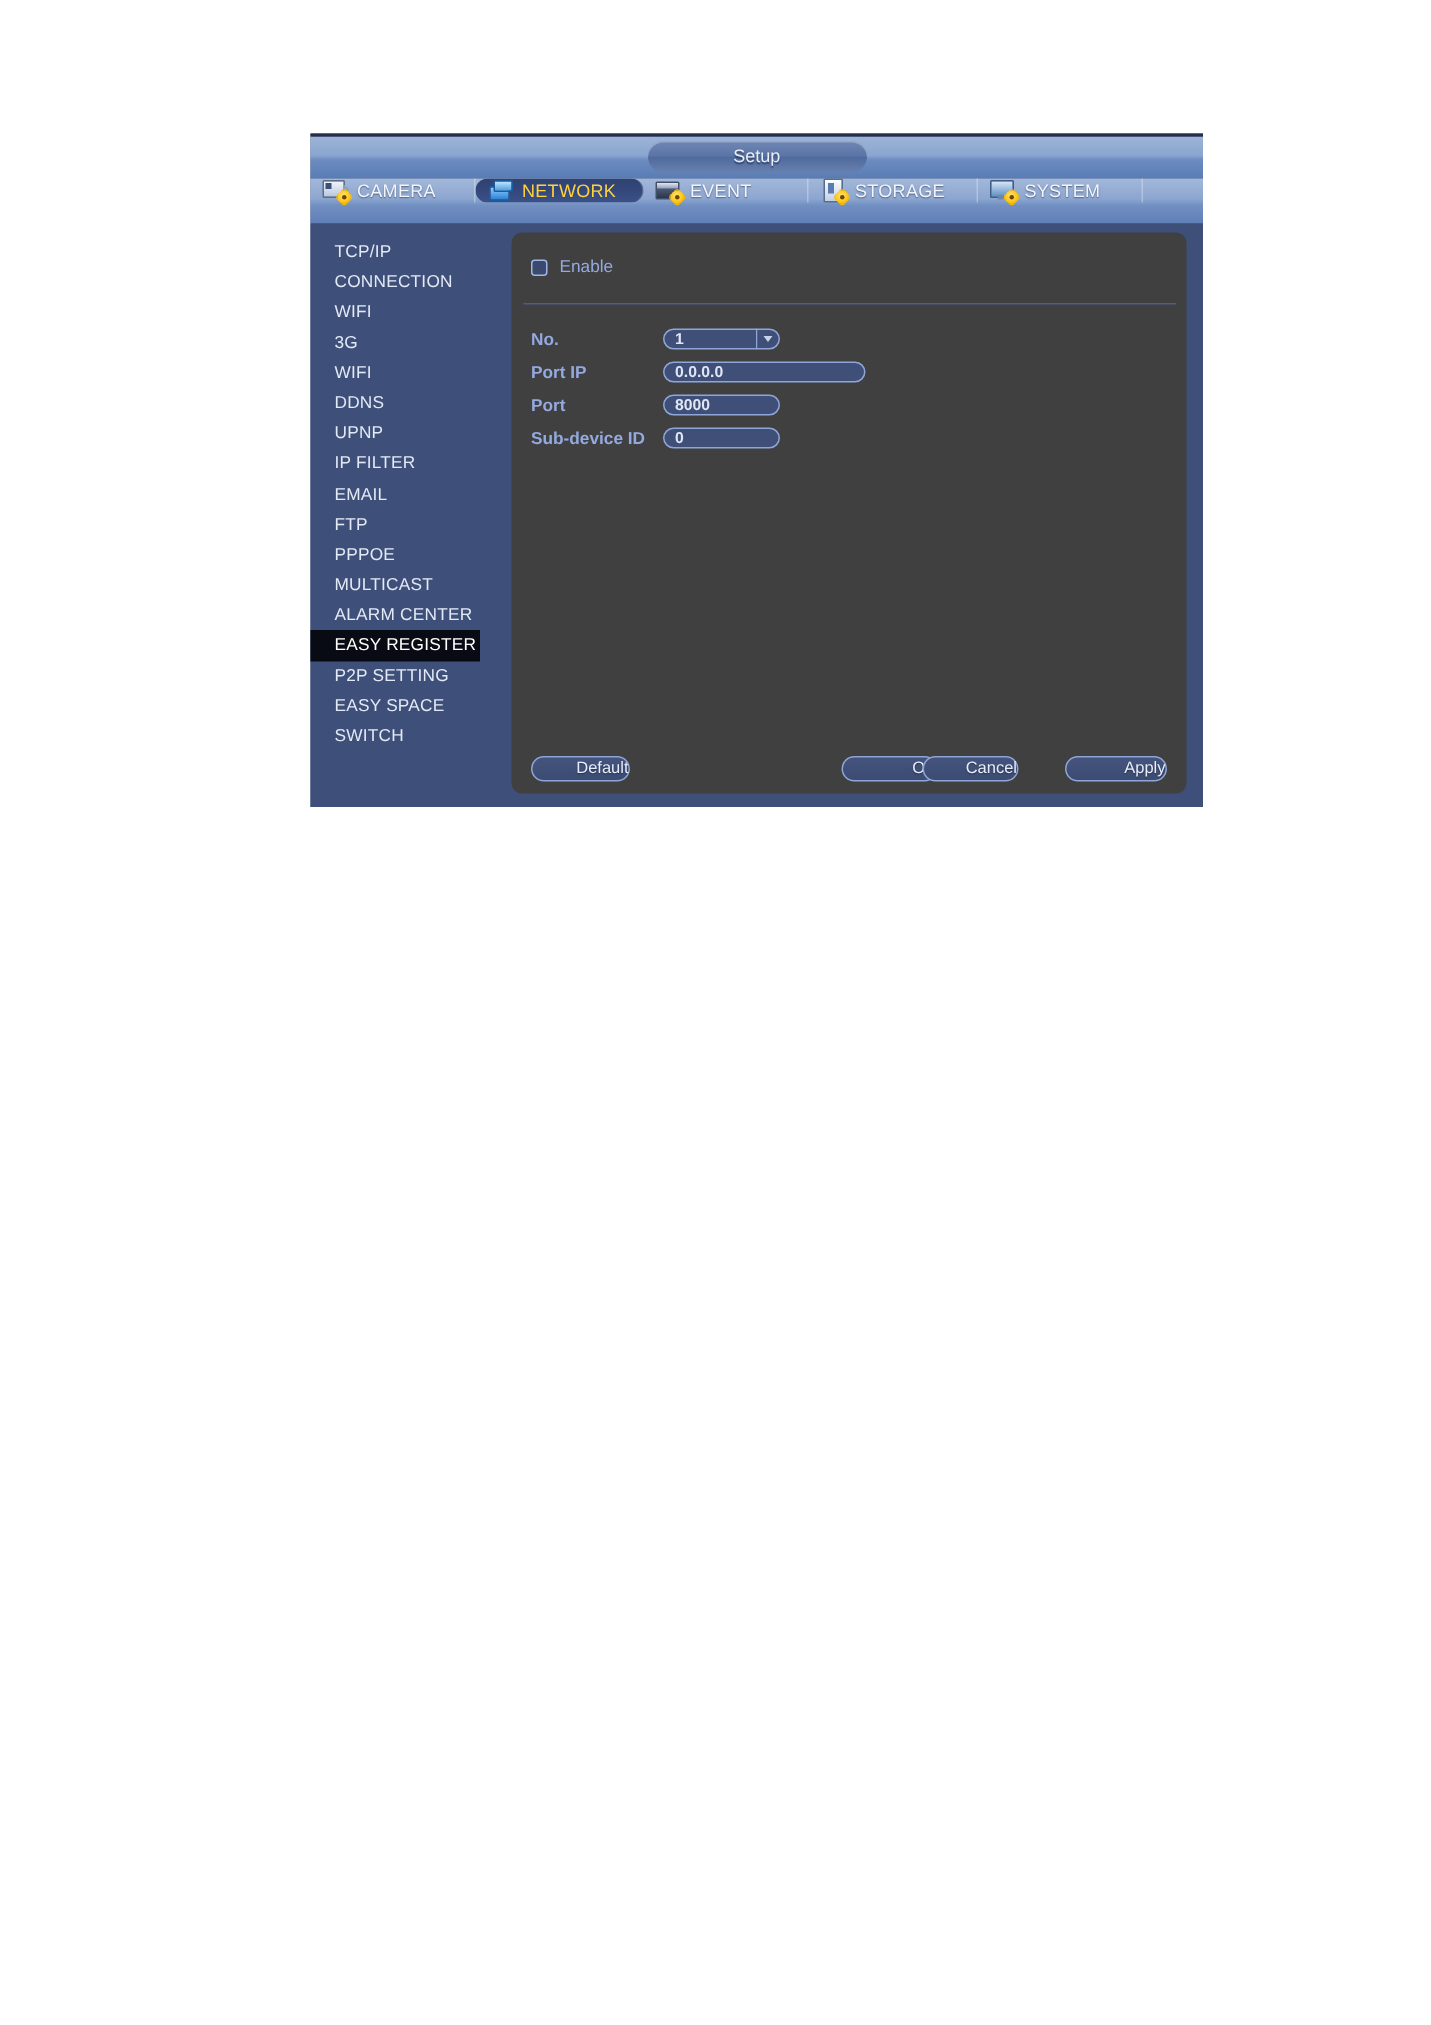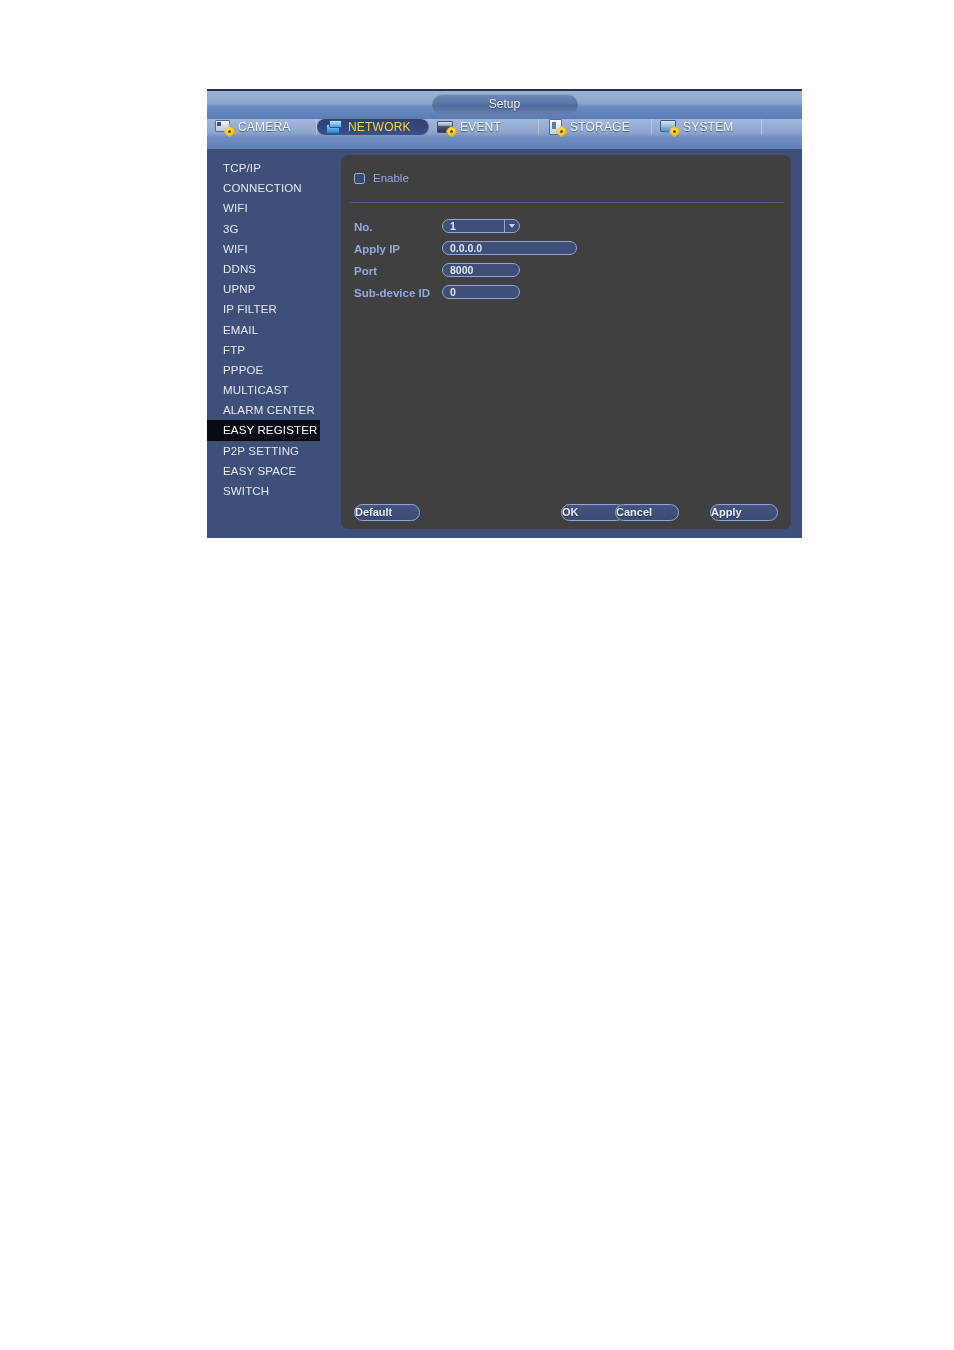--- a/index.html
+++ b/index.html
@@ -282,24 +282,23 @@
   }
   .btn {
     position: absolute;
     height: 17px;
     border: 1px solid #8fa6d8;
     border-radius: 9px;
     background: linear-gradient(to bottom, #44547e 0%, #3c4b72 100%);
     color: #e7edfa;
     font-size: 11px;
     line-height: 15px;
-    text-align: left;
+    text-align: right;
     box-sizing: border-box;
     text-shadow: 0 1px 1px rgba(0,0,0,.4);
-    font-weight: bold;
   }
   .btn-default { left: 13px;  width: 66px; }
   .btn-ok      { right: 166px; width: 64px; }
   .btn-cancel  { right: 112px;  width: 64px; }
   .btn-apply   { right: 13px;  width: 68px; }
 </style>
 </head>
 <body>
 
 <div id="setup-window">
@@ -385,21 +384,21 @@
       <div class="divider"></div>
 
       <div class="form">
 
         <div class="frow">
           <span class="flabel">No.</span>
           <span class="ctl select">1<span class="sel-arrow"></span></span>
         </div>
 
         <div class="frow">
-          <span class="flabel">Apply IP</span>
+          <span class="flabel">Port IP</span>
           <span class="ctl hostip">0.0.0.0</span>
         </div>
 
         <div class="frow">
           <span class="flabel">Port</span>
           <span class="ctl port">8000</span>
         </div>
 
         <div class="frow">
           <span class="flabel">Sub-device ID</span>

